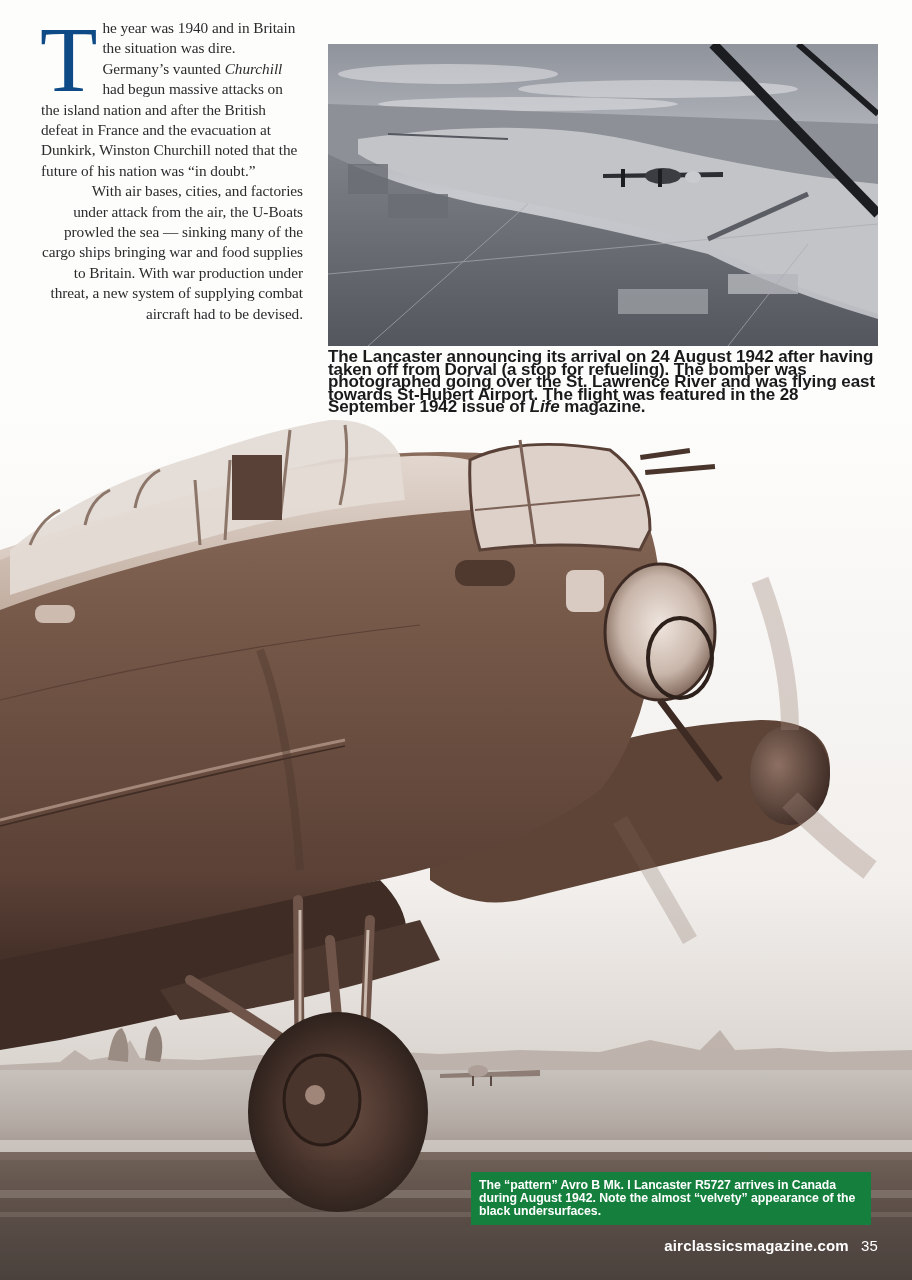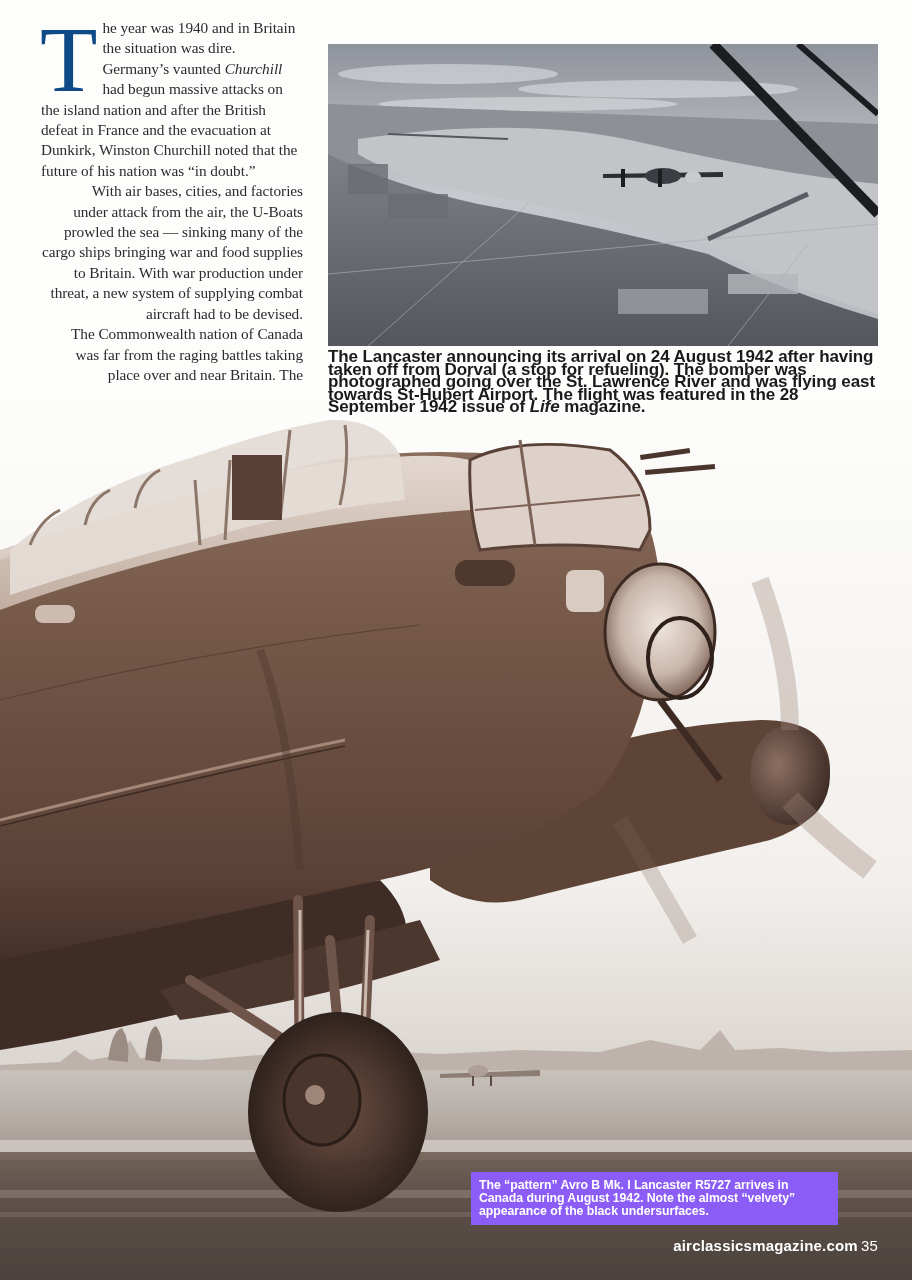--- a/index.html
+++ b/index.html
@@ -37,34 +37,34 @@
   .caption-top {
     position: absolute; left: 328px; top: 351px; width: 555px;
     font-family: "Liberation Sans", "DejaVu Sans", sans-serif;
     font-weight: bold; font-size: 17px; line-height: 12.6px; color: #1a1a1a;
     letter-spacing: -0.1px;
   }
   .caption-top em { font-style: italic; }
 
   
   .caption-box {
-    position: absolute; left: 471px; top: 1172px; width: 367px; height: 53px;
-    background: #8b5cf6; color: #ffffff;
+    position: absolute; left: 471px; top: 1172px; width: 400px; height: 53px;
+    background: #15803d; color: #ffffff;
     font-family: "Liberation Sans", "DejaVu Sans", sans-serif; font-weight: bold;
     font-size: 12.3px; line-height: 12.8px; padding: 7px 8px 0 8px;
     letter-spacing: -0.05px;
   }
 
   
   .folio {
     position: absolute; right: 34px; top: 1237px;
     font-family: "Liberation Sans", "DejaVu Sans", sans-serif; font-weight: bold;
     font-size: 15px; color: #ffffff; letter-spacing: 0.2px;
   }
-  .folio .page-num { font-weight: normal; margin-left: 3px; }
+  .folio .page-num { font-weight: normal; margin-left: 12px; }
 </style>
 </head>
 <body>
 
 <div class="hero">
   <svg viewBox="0 0 912 880" xmlns="http://www.w3.org/2000/svg">
     <defs>
       <linearGradient id="sky" x1="0" y1="0" x2="0" y2="1">
         <stop offset="0" stop-color="#fdfdfc"></stop>
         <stop offset="0.55" stop-color="#f2efec"></stop>
@@ -191,21 +191,20 @@
     <ellipse cx="322" cy="700" rx="38" ry="45" fill="#4a352d" stroke="#2a1d18" stroke-width="3"></ellipse>
     <circle cx="315" cy="695" r="10" fill="#a08679"></circle>
 
     <rect x="0" y="760" width="912" height="120" fill="#3a302b" opacity="0.15"></rect>
   </svg>
 </div>
 
 <div class="article">
   <p><span class="dropcap">T</span><span>he year was 1940 and in Britain the situation was dire. Germany’s vaunted </span><em>Churchill</em><span> had begun massive attacks on the island nation and after the British defeat in France and the evacuation at Dunkirk, Winston Churchill noted that the future of his nation was “in doubt.”</span></p>
   <p>With air bases, cities, and factories under attack from the air, the U-Boats prowled the sea — sinking many of the cargo ships bringing war and food supplies to Britain. With war production under threat, a new system of supplying combat aircraft had to be devised.</p>
-  <p>The Commonwealth nation of Canada was far from the raging battles taking place over and near Britain. The</p>
 </div>
 
 <div class="aerial">
   <svg viewBox="0 0 550 302" xmlns="http://www.w3.org/2000/svg">
     <defs>
       <linearGradient id="asky" x1="0" y1="0" x2="0" y2="1">
         <stop offset="0" stop-color="#8f939b"></stop>
         <stop offset="0.5" stop-color="#c7c9ce"></stop>
         <stop offset="1" stop-color="#b7b9be"></stop>
       </linearGradient>

